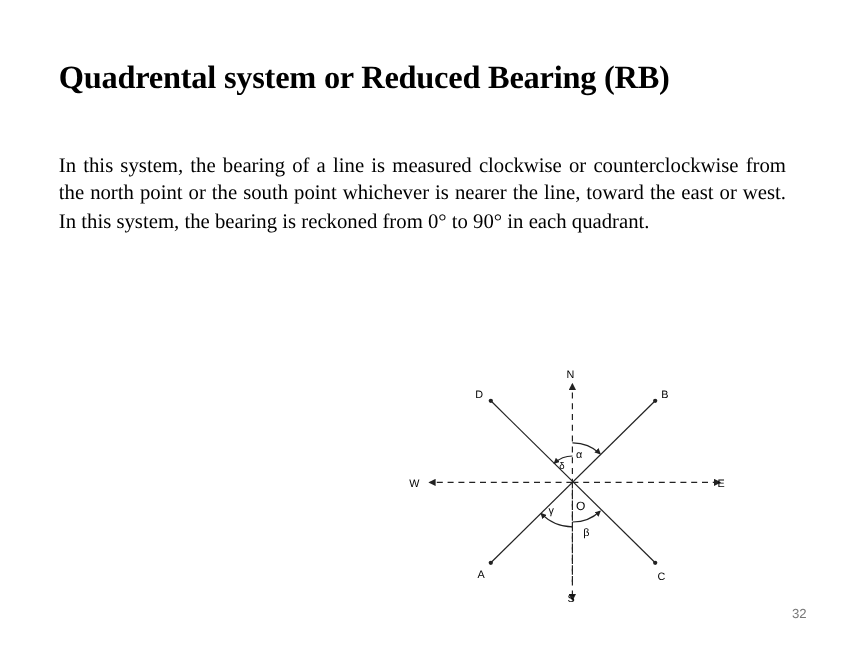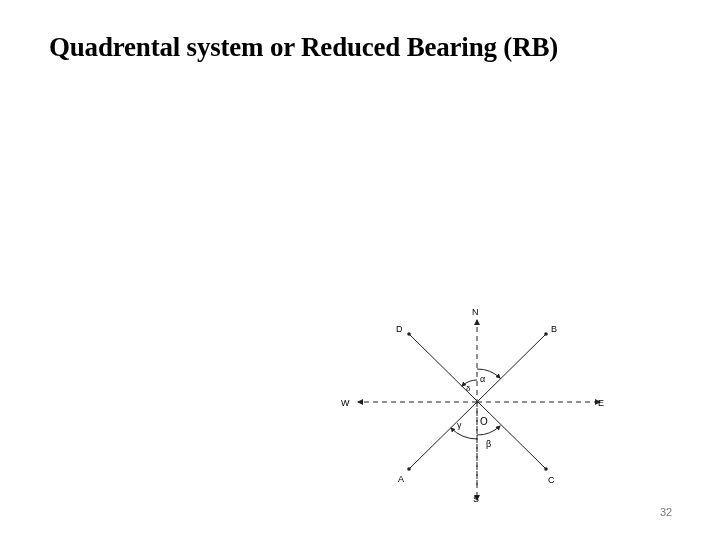--- a/index.html
+++ b/index.html
@@ -1,28 +1,29 @@
 <!DOCTYPE html>
 <html><head>
 <meta charset="utf-8">
 <style>
   html, body { margin:0; padding:0; }
   body { width:720px; height:540px; background:#ffffff; position:relative; overflow:hidden; font-family:"Liberation Serif", serif; color:#000; }
-  .title { position:absolute; left:49px; top:32px; font-size:27px; font-weight:bold; white-space:nowrap; letter-spacing:-0.2px; }
+  .title { position:absolute; left:49px; top:49px; font-size:27px; font-weight:bold; white-space:nowrap; letter-spacing:-0.2px; }
   .body-text { position:absolute; left:49px; top:126px; width:606px; font-size:17.3px; line-height:23.3px; text-align:justify; }
   .body-text p { margin:0; }
   .figure { position:absolute; left:330px; top:300px; width:290px; height:210px; }
   .page-num { position:absolute; left:660px; top:506px; font-family:"Liberation Sans", sans-serif; font-size:11px; color:#777;text-align:right; }
 </style>
 </head>
 <body>
 
 <div class="title">Quadrental system or Reduced Bearing (RB)</div>
 
 <div class="body-text">
+  <p>In this system, the bearing of a line is measured clockwise or counterclockwise from the north point or the south point whichever is nearer the line, toward the east or west. In this system, the bearing is reckoned from 0° to 90° in each quadrant.</p>
 </div>
 
 <div class="figure">
   <svg width="290" height="210" viewBox="0 0 290 210" xmlns="http://www.w3.org/2000/svg" font-family="Liberation Sans, sans-serif" font-size="9">
     <defs>
       <marker id="arr" markerWidth="6" markerHeight="6" refX="5" refY="3" orient="auto">
         <path d="M0,0 L6,3 L0,6 z" fill="#222"></path>
       </marker>
       <marker id="arrs" markerWidth="5" markerHeight="5" refX="4" refY="2.5" orient="auto">
         <path d="M0,0 L5,2.5 L0,5 z" fill="#222"></path>

